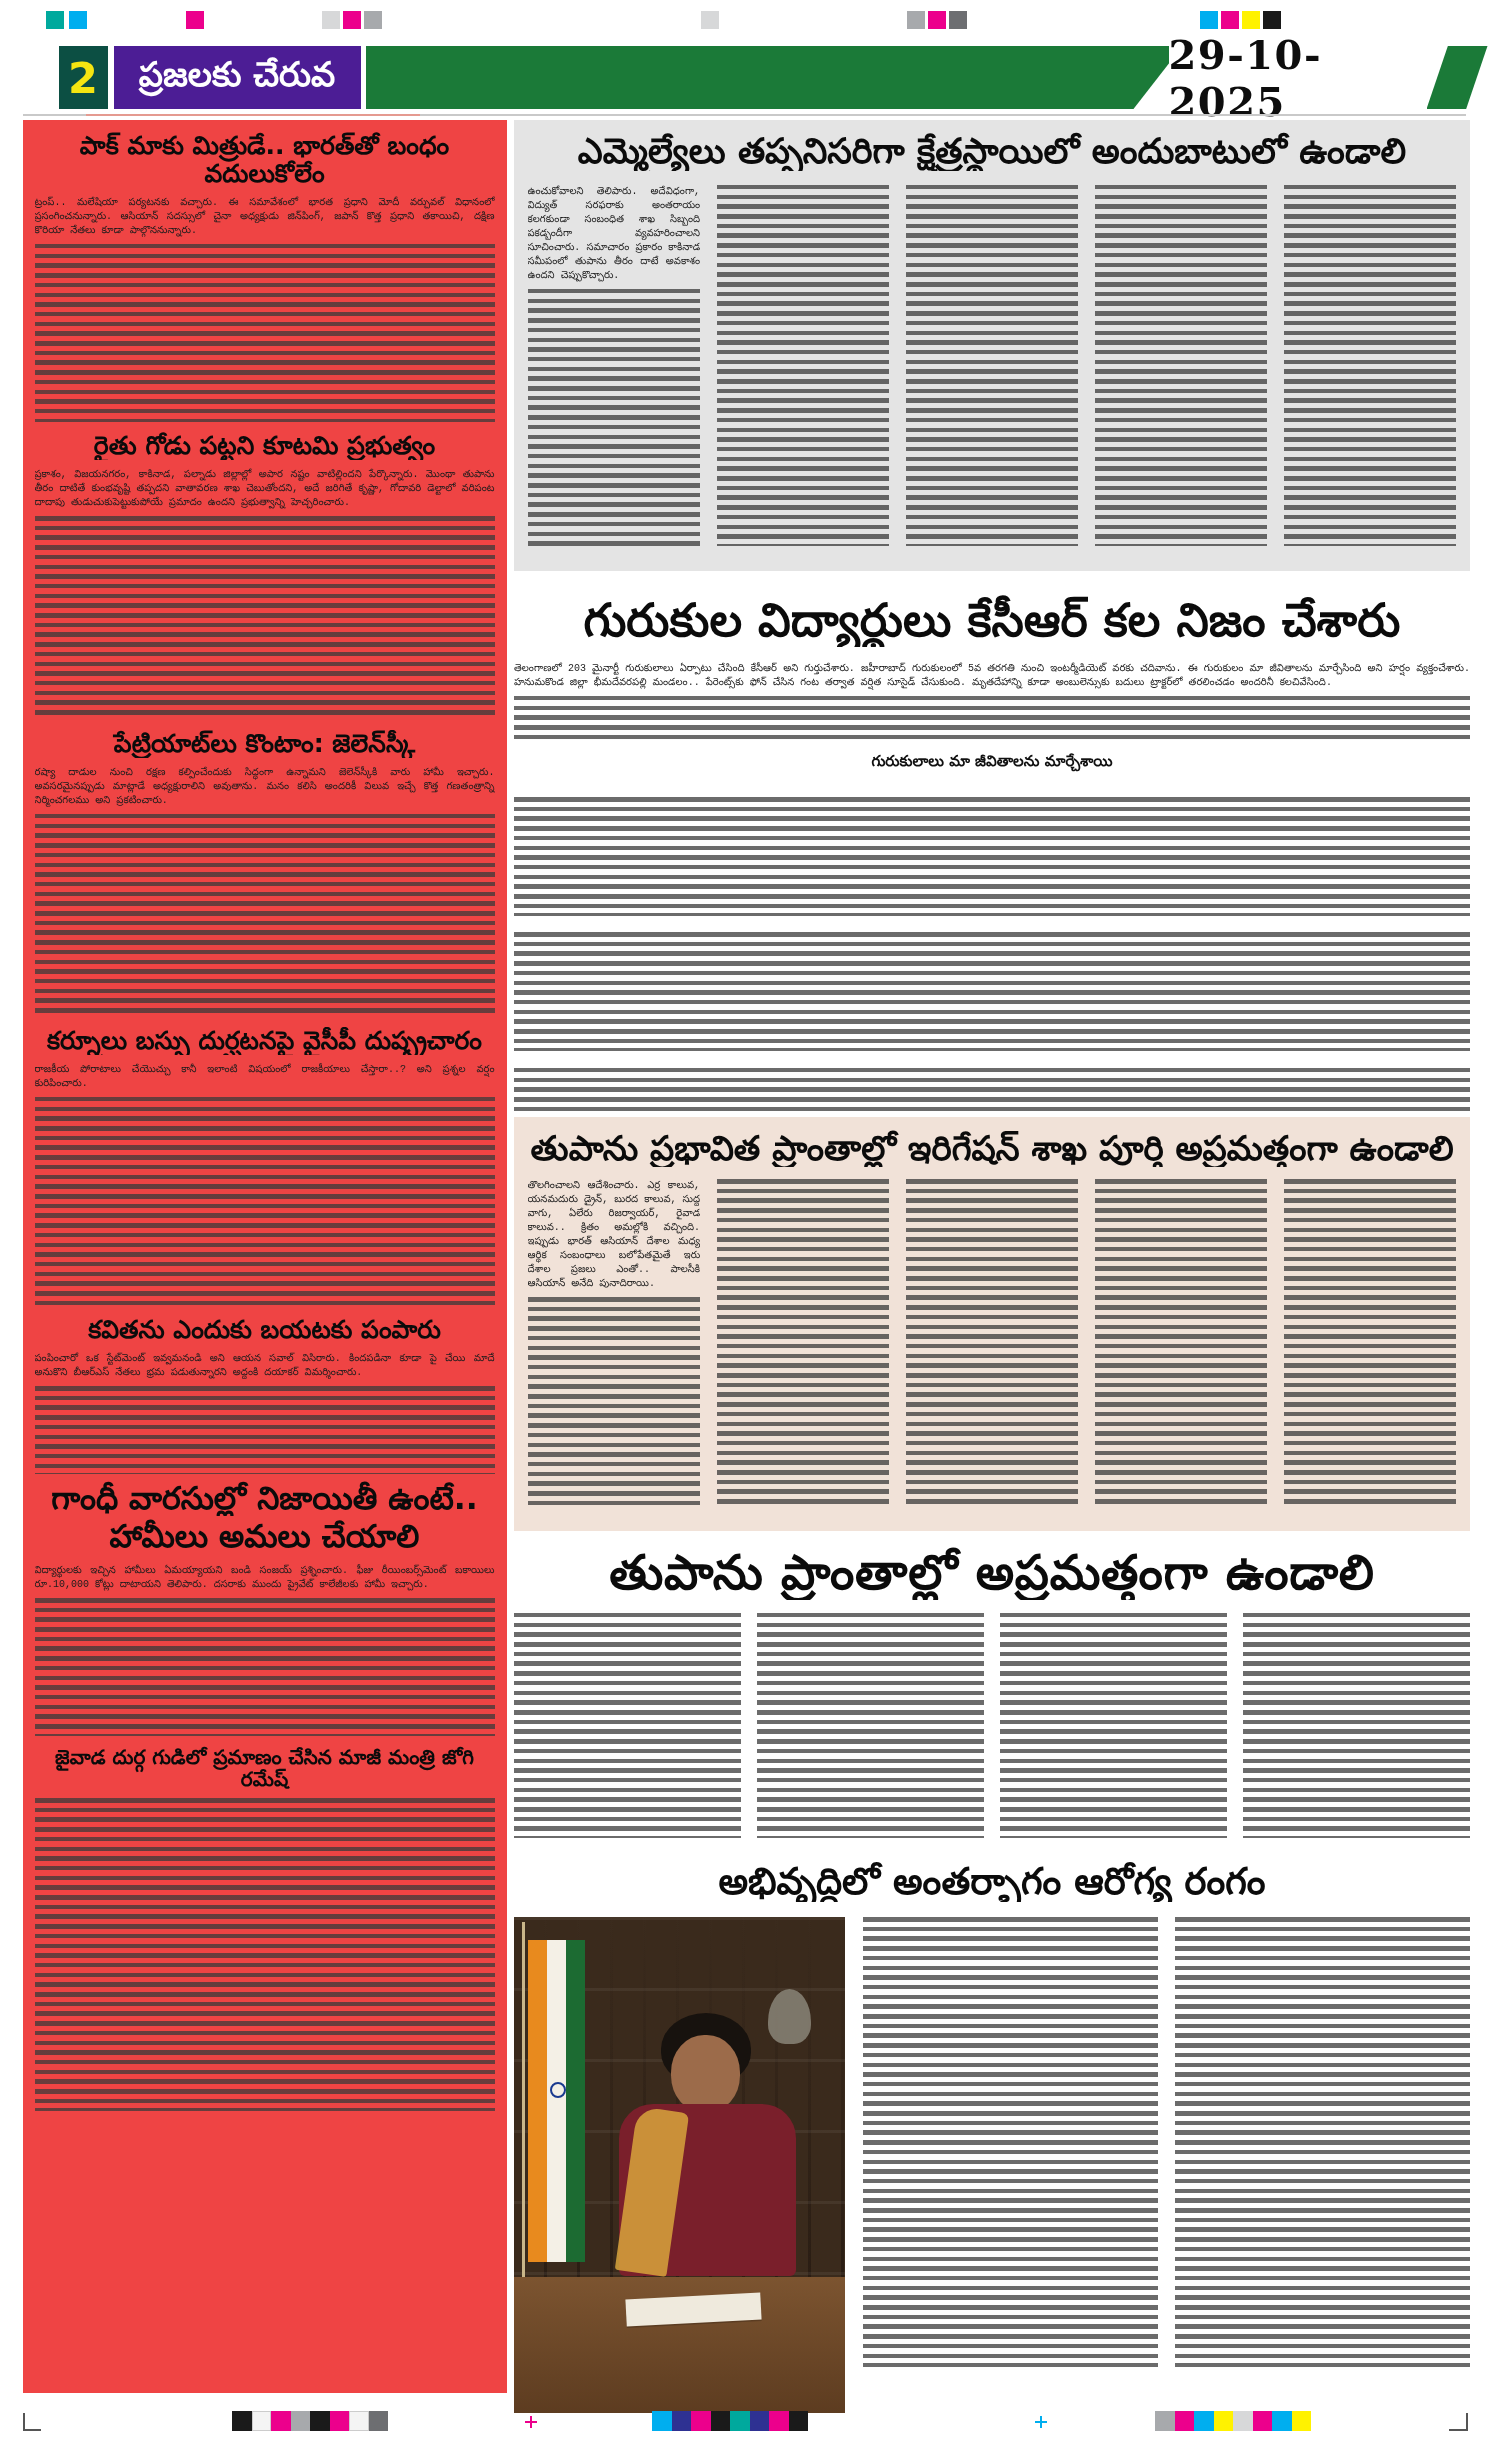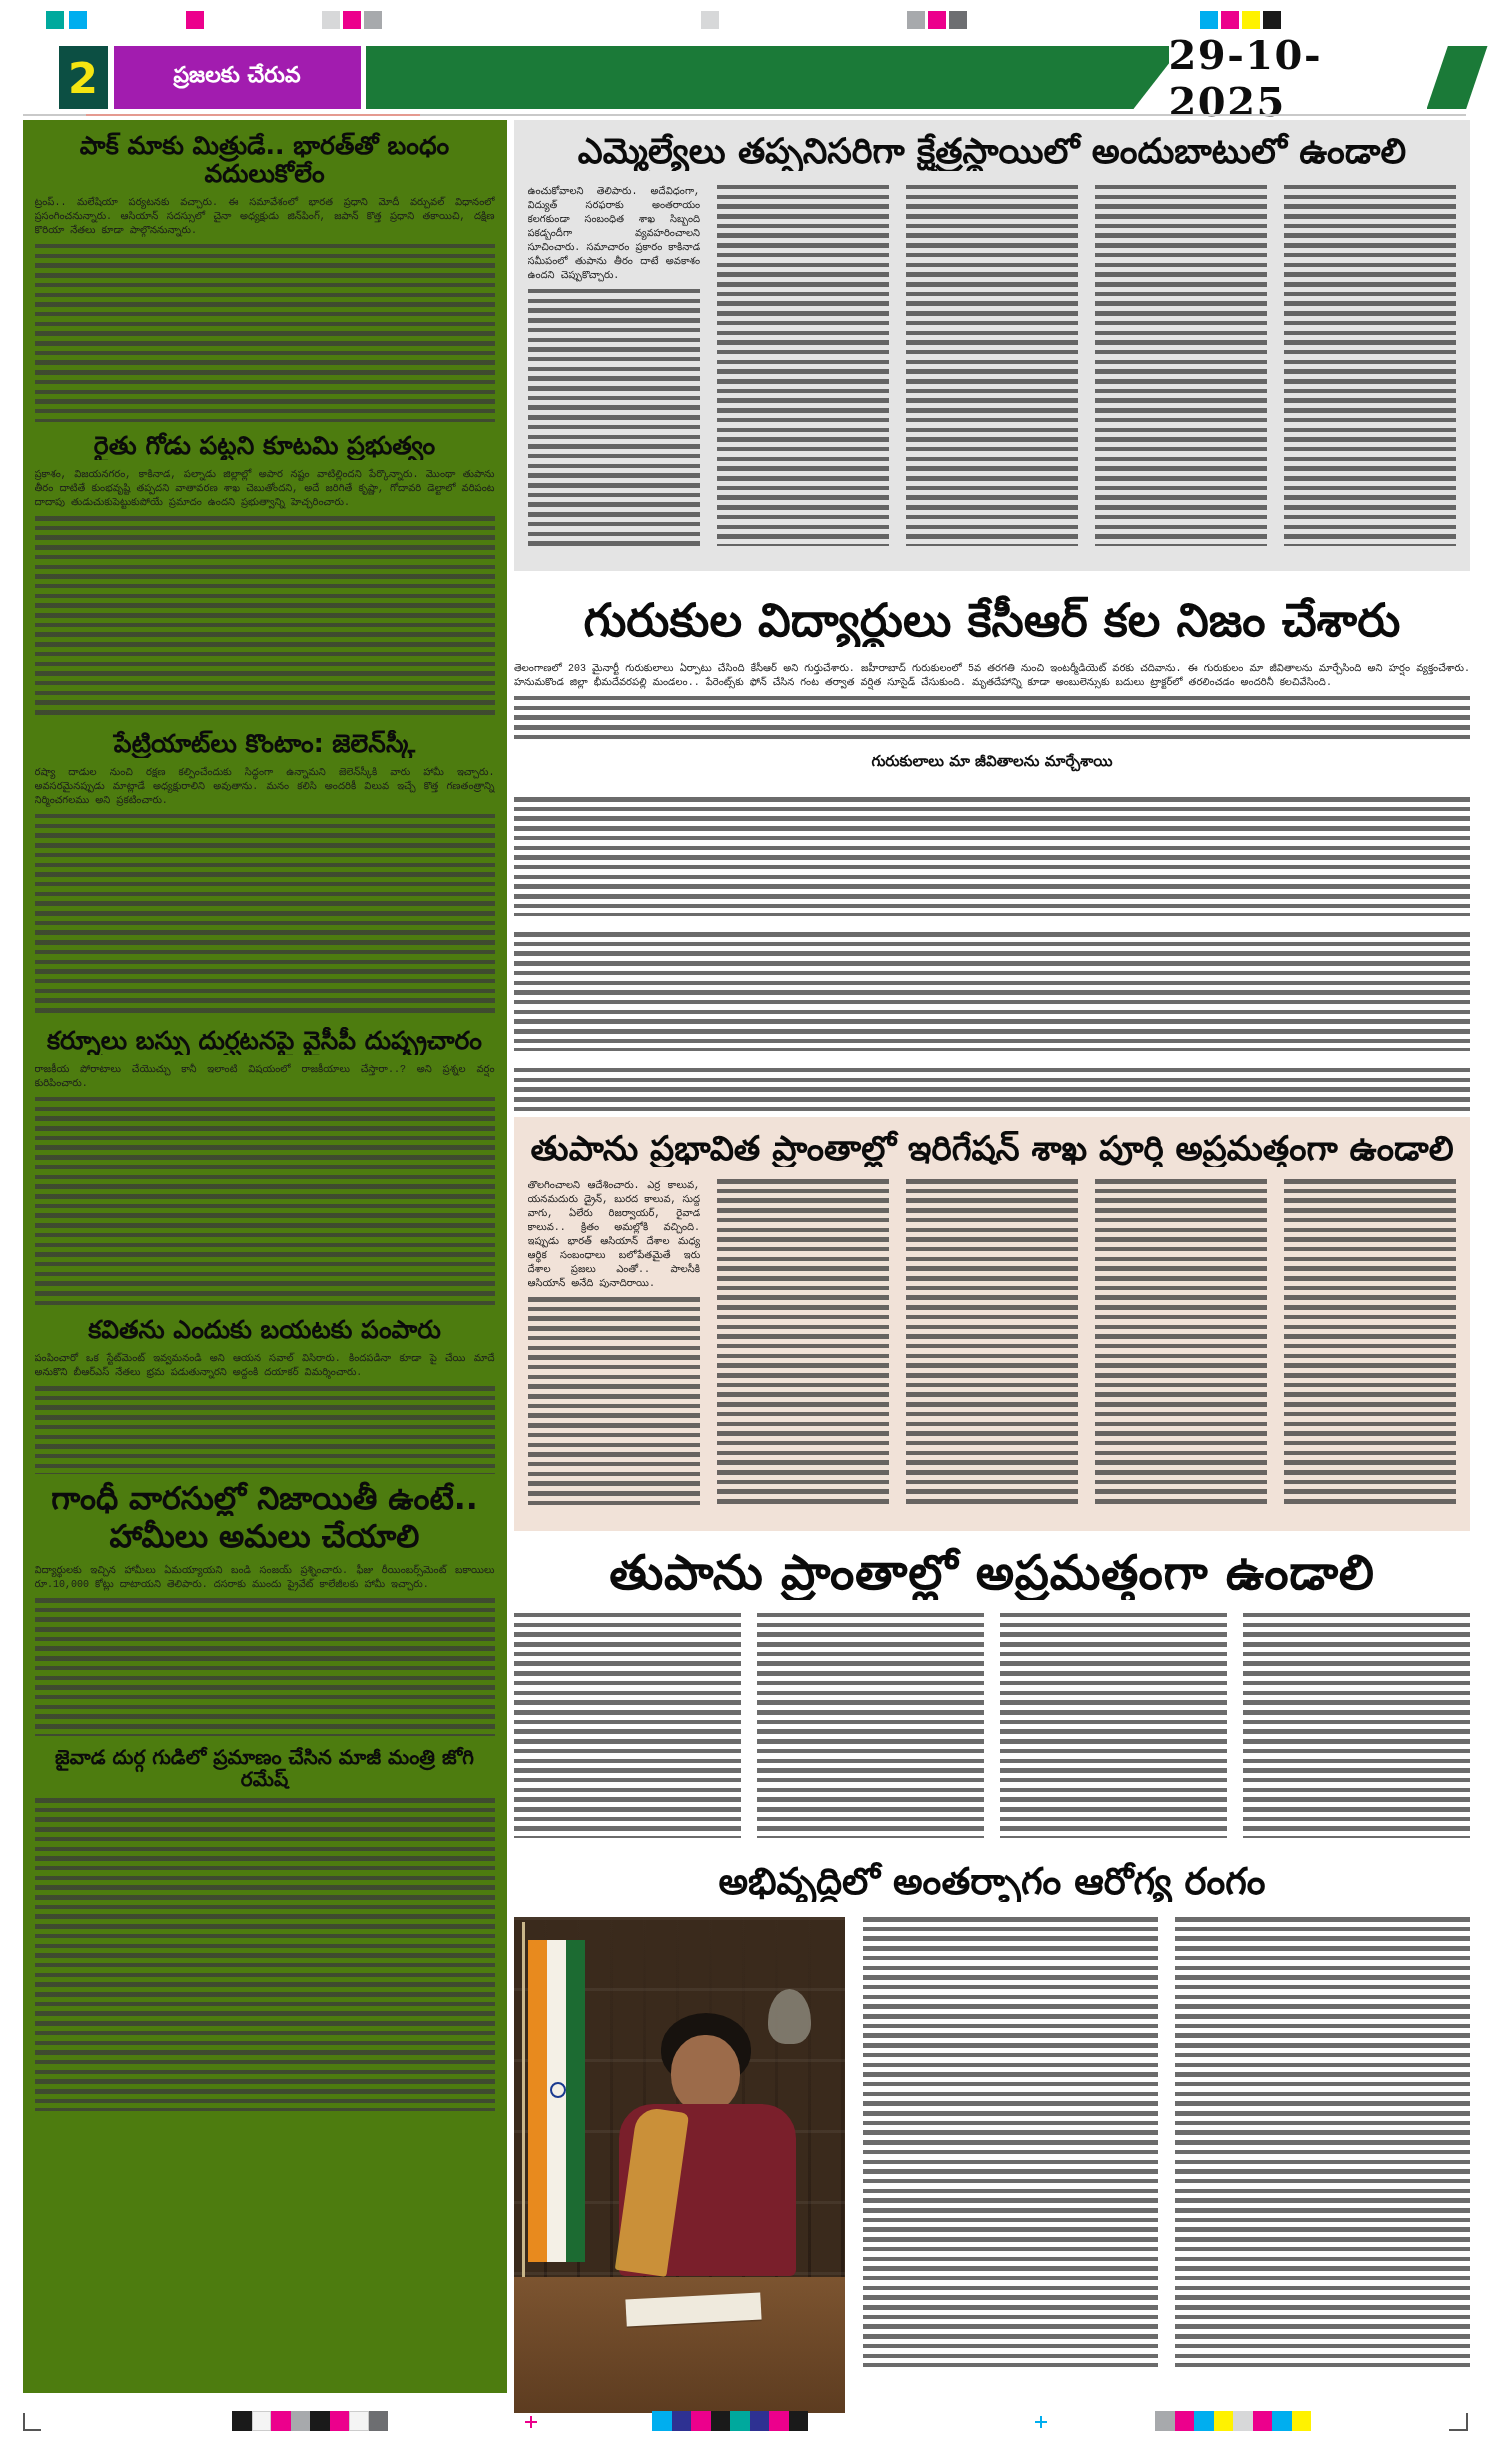--- a/index.html
+++ b/index.html
@@ -17,22 +17,22 @@
   .cornermark.r{border-left:none;border-right:2.2px solid #555;}
   .cross{position:absolute;top:7.5px;width:12px;height:12px;}
   .cross::before,.cross::after{content:"";position:absolute;background:currentColor;}
   .cross::before{left:5.2px;top:0;width:2.2px;height:12px;}
   .cross::after{top:5.2px;left:0;height:2.2px;width:12px;}
 
   
   #header{position:absolute;left:22.5px;top:46px;width:1443px;height:63px;}
   #pagenum{position:absolute;left:36px;top:0;width:49px;height:63px;background:#0c4f43;color:#f5e511;
     font-size:43px;font-weight:700;display:flex;align-items:center;justify-content:center;}
-  #masthead{position:absolute;left:91px;top:0;width:247px;height:63px;background:#a21caf;color:#ffffff;
-    font-size:22px;font-weight:700;display:flex;align-items:center;justify-content:center;overflow:hidden;}
+  #masthead{position:absolute;left:91px;top:0;width:247px;height:63px;background:#4c1d95;color:#ffffff;
+    font-size:34px;font-weight:700;display:flex;align-items:center;justify-content:center;overflow:hidden;}
   #headbar{position:absolute;left:343px;top:0;width:817px;height:63px;background:#1b7a38;
     clip-path:polygon(0 0,100% 0,94% 100%,0 100%);}
   #datebox{position:absolute;left:1146px;top:0;width:255px;height:63px;background:#ffffff;
     display:flex;align-items:center;justify-content:center;
     font-family:"DejaVu Serif",serif;font-weight:700;font-size:40px;color:#0d0d0d;letter-spacing:1.5px;}
   #headslant{position:absolute;left:1404px;top:0;width:61px;height:63px;background:#1b7a38;
     clip-path:polygon(35% 0,100% 0,65% 100%,0 100%);}
   #headrule{position:absolute;left:22.5px;top:114px;width:1443px;height:2.2px;background:#c9c9c9;}
   #headrule-accent{position:absolute;left:86px;top:114px;width:334px;height:2.2px;background:#e59a90;}
 
@@ -40,21 +40,21 @@
   .hl{font-weight:700;color:#0b0b0b;text-align:center;line-height:1.12;overflow:hidden;}
   .excerpt{font-size:10px;line-height:1.4;color:#1c1c1c;text-align:justify;margin:0 0 6px 0;overflow:hidden;font-family:Liberation Mono, monospace;}
   .greek{background:repeating-linear-gradient(to bottom,#3a3a3a 0 4.5px,transparent 4.5px 9.7px);opacity:.75;}
   .body-flow{display:flex;flex-direction:column;flex:1;overflow:hidden;}
   .body-flow .greek{flex:1;}
   .cols{display:flex;gap:16.5px;overflow:hidden;}
   .col{flex:1;display:flex;flex-direction:column;overflow:hidden;}
   .col .greek{flex:1;}
 
   
-  #leftcol{position:absolute;left:22.5px;top:120px;width:484px;height:2273px;background:#4d7c0f;
+  #leftcol{position:absolute;left:22.5px;top:120px;width:484px;height:2273px;background:#ef4444;
     display:flex;flex-direction:column;padding:4.5px 0;box-sizing:border-box;}
   .l-art{display:flex;flex-direction:column;padding:3px 12px;box-sizing:border-box;overflow:hidden;}
   .l-art .hl{font-size:25px;margin:4.5px 0 7.5px 0;}
   #la0{height:300px;} #la1{height:214px;} #la2{height:297px;} #la3{height:298px;}
   #la4{height:289px;} #la5{height:168px;} #la6{height:262px;} #la7{height:375px;}
   #la6 .hl{font-size:31.5px;margin:1.5px 0;}
   #la6 .hl.second{margin-bottom:9px;}
   #la7 .hl{font-size:20px;}
   .l-art .excerpt{max-height:42%;}
 

